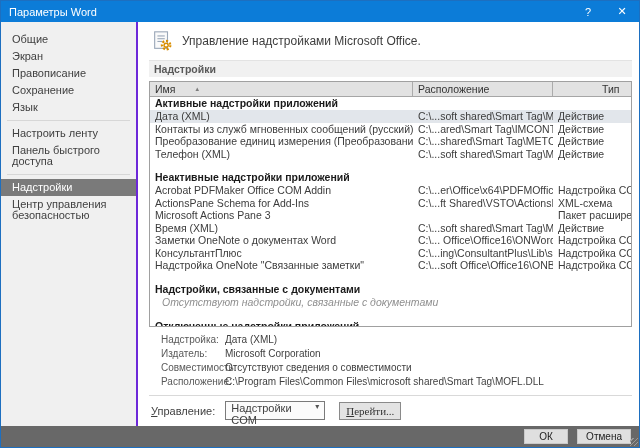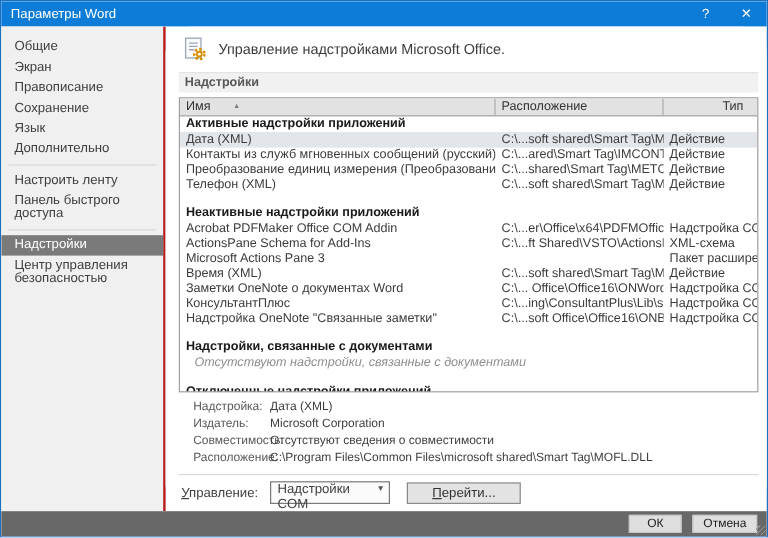--- a/index.html
+++ b/index.html
@@ -13,29 +13,29 @@
   .titlebar { height: 21px; background: #0c7cd8; color: #fff; display: flex;
               align-items: center; padding: 0 0 0 8px; font-size: 11px; flex: 0 0 auto; }
   .titlebar .tb-spacer { flex: 1; }
   .tb-btn { width: 34px; height: 21px; display: flex; align-items: center;
             justify-content: center; font-size: 11px; color: #fff; cursor: default; }
 
   
   .bodyrow { flex: 1; display: flex; overflow: hidden; }
 
   
-  .sidebar { width: 137px; background: #f0f0f0; border-right: 2px solid #b91c1c;
+  .sidebar { width: 137px; background: #f0f0f0; border-right: 2px solid #6d28d9;
              padding-top: 9px; font-size: 11px; color: #404040; flex: 0 0 auto; }
   .side-item { padding: 3px 6px 3px 11px; line-height: 11px; cursor: default; }
   .side-item.selected { background: #7a7a7a; color: #fff; }
   .side-sep { height: 1px; background: #d7d7d7; margin: 4px 6px; }
 
   
   .main { flex: 1; background: #fff; display: flex; flex-direction: column;
-          padding: 5px 7px 0 11px; overflow: hidden; border-radius: 22px; }
+          padding: 5px 7px 0 11px; overflow: hidden; }
   .main-header { display: flex; align-items: center; gap: 9px; padding: 3px 0 8px 2px;
                  font-size: 12px; color: #3d3d3d; flex: 0 0 auto; }
   .band { background: #f1f1f1; border-top: 1px solid #e3e3e3; font-size: 10.5px;
           font-weight: bold; color: #595959; padding: 2px 5px; flex: 0 0 auto; }
 
   
   .table { border: 1px solid #a0a0a0; margin-top: 4px; font-size: 10.5px;
            flex: 0 0 auto; max-height: 246px; overflow: hidden; background: #fff; }
   .thead { display: grid; grid-template-columns: 1fr 140px 78px; background: #e2e2e2;
            border-bottom: 1px solid #a6a6a6; color: #333; }
@@ -60,21 +60,21 @@
 
   
   .manage { display: flex; align-items: center; padding: 5px 0 6px 2px;
             font-size: 11px; color: #3f3f3f; flex: 0 0 auto; }
   .accel::first-letter { text-decoration: underline; }
   .dropdown { width: 100px; height: 19px; border: 1px solid #7a7a7a; background: #fbfbfb;
               display: flex; justify-content: space-between;
               padding: 0 5px; margin-left: 10px; cursor: default; }
   .dd-arrow { font-size: 8px; color: #555; }
   .go-btn { margin-left: 14px; border: 1px solid #8a8a8a; background: #e3e3e3;
-            padding: 2px 20px; font-size: 11px; color: #333; cursor: default; }
+            padding: 2px 6px; font-size: 11px; color: #333; cursor: default; font-family: Liberation Serif, serif; }
 
   
   .footer { height: 21px; background: #686868; display: flex; align-items: center;
             justify-content: flex-end; gap: 9px; padding: 0 8px; flex: 0 0 auto;
             position: relative; }
   .btn { min-width: 44px; height: 15px; background: #dfdfdf; border: 1px solid #c9c9c9;
          font-size: 10px; color: #222; display: flex; align-items: center;
          justify-content: center; padding: 0 8px; cursor: default; }
   .grip { position: absolute; right: 1px; bottom: 1px; width: 8px; height: 8px;
           background: repeating-linear-gradient(135deg, transparent 0 2px, #9a9a9a 2px 3px); }
@@ -94,21 +94,20 @@
   </div>
 
   <div class="bodyrow">
 
     <div class="sidebar">
       <div class="side-item">Общие</div>
       <div class="side-item">Экран</div>
       <div class="side-item">Правописание</div>
       <div class="side-item">Сохранение</div>
       <div class="side-item">Язык</div>
-      <div class="side-item">Дополнительно</div>
       <div class="side-sep"></div>
       <div class="side-item">Настроить ленту</div>
       <div class="side-item">Панель быстрого доступа</div>
       <div class="side-sep"></div>
       <div class="side-item selected">Надстройки</div>
       <div class="side-item">Центр управления безопасностью</div>
     </div>
 
     <div class="main">
 

